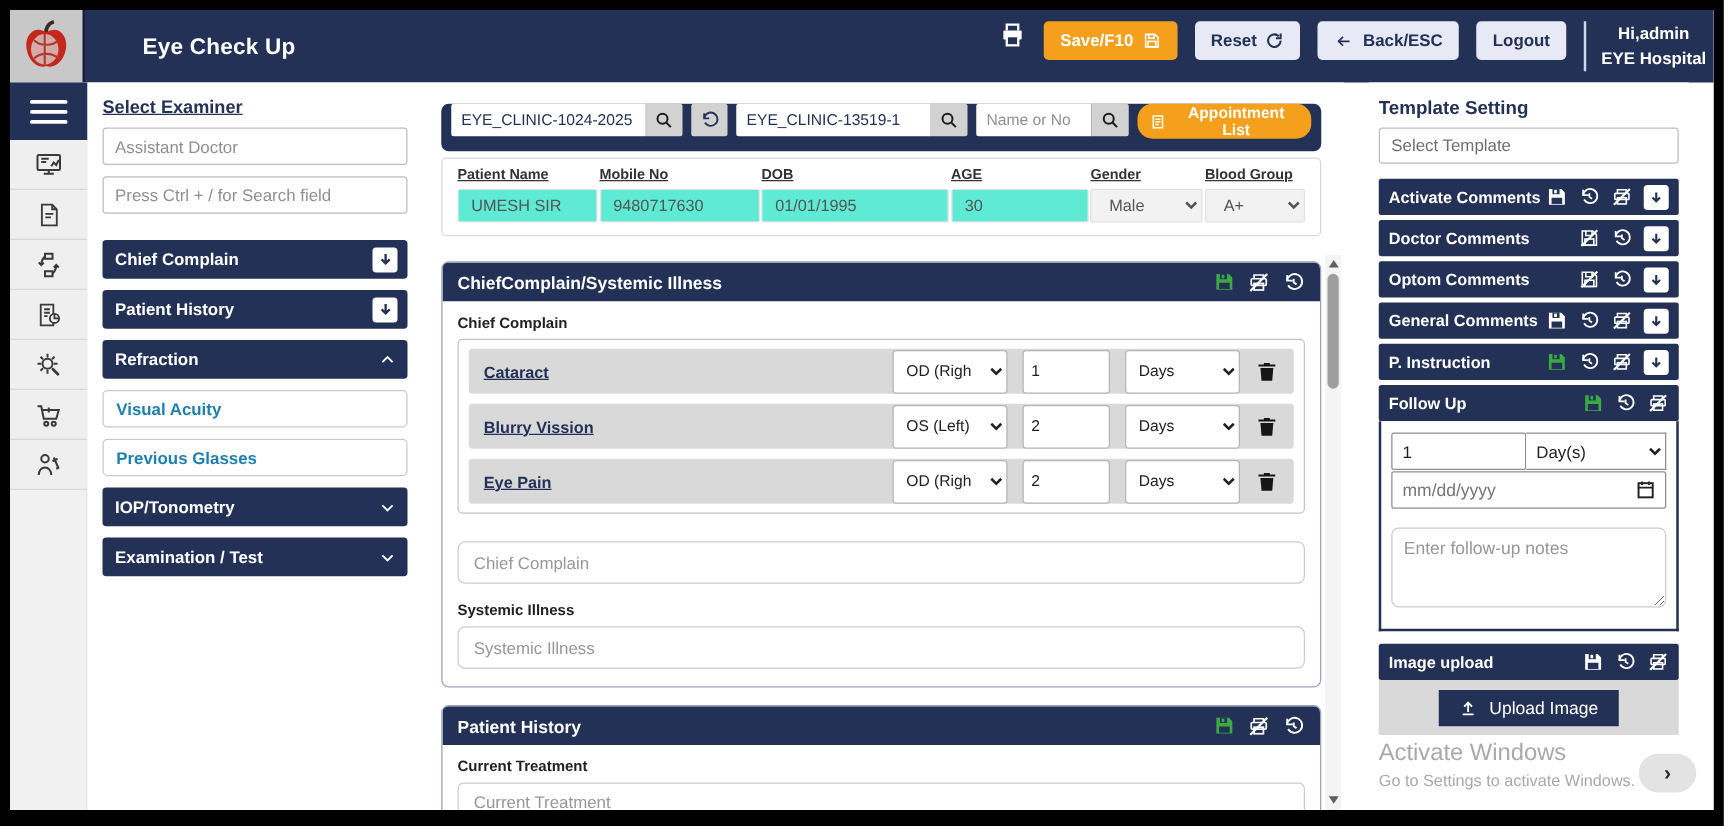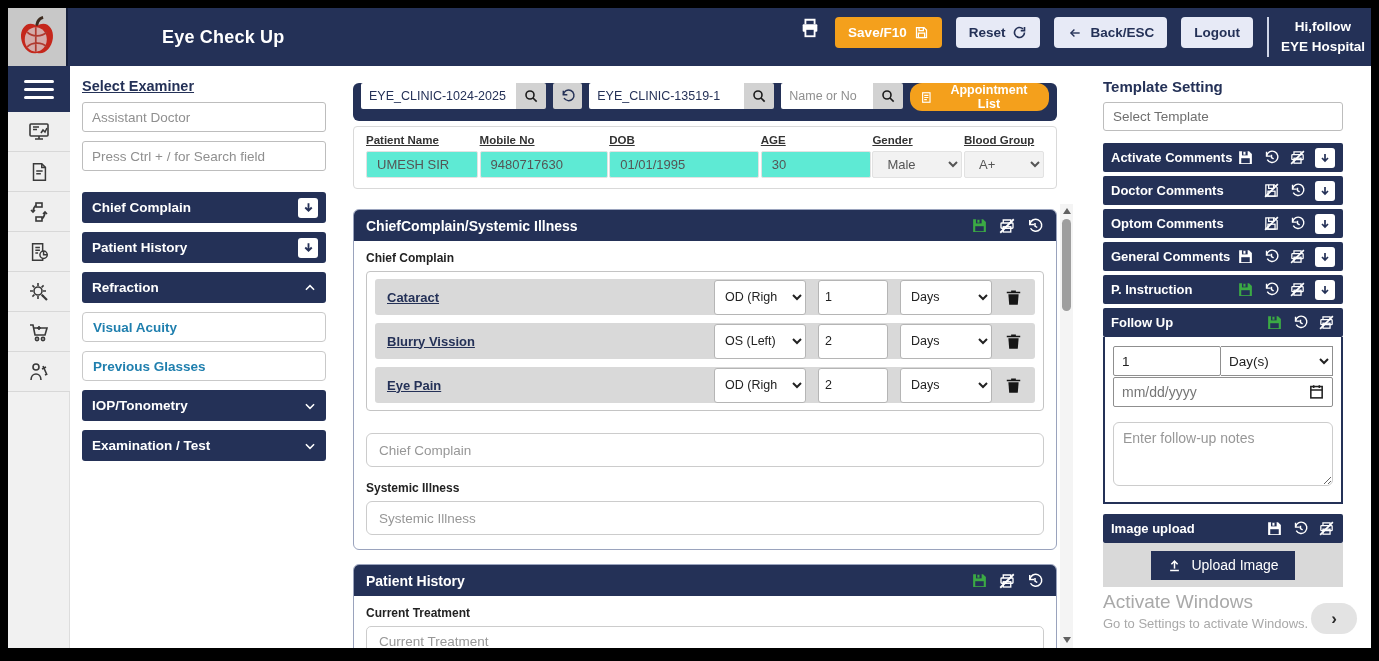--- a/index.html
+++ b/index.html
@@ -1,21 +1,21 @@
 <!DOCTYPE html>
 <html><head>
 <meta charset="utf-8">
 <style>
   * { margin:0; padding:0; box-sizing:border-box; }
   body { font-family:"Liberation Sans", sans-serif; background:#444; }
   .screen { position:relative; width:1379px; height:661px; background:#000; overflow:hidden; }
   .inner  { position:absolute; left:8px; top:8px; right:8px; bottom:13px; background:#fff; overflow:hidden; }
 
   
-  .topbar { position:absolute; left:0; top:0; right:0; height:58px; background:#243157; display:flex; align-items:center;gap:48px; }
+  .topbar { position:absolute; left:0; top:0; right:0; height:58px; background:#243157; display:flex; align-items:center; }
   .logo-tile { width:60px; height:58px; background:#c8c8c8; display:flex; align-items:center; justify-content:center; flex:0 0 auto; border-right:2px solid #16203d;}
   .app-title { color:#fff; font-size:18px; font-weight:bold; margin-left:46px; letter-spacing:.2px; }
   .topbar-right { margin-left:auto; display:flex; align-items:flex-start; gap:14px; padding-right:6px; }
   .btn { border:none; border-radius:4px; height:31px; padding:0 13px; font-size:13.5px; font-weight:bold; cursor:pointer; display:inline-flex; align-items:center; gap:7px; font-family:inherit;}
   .btn-orange { background:#F4A01C; color:#fff; }
   .btn-light  { background:#E7EAF6; color:#243157; }
   .user-box { border-left:2px solid #cfd6e8; padding-left:12px; color:#fff; font-size:13.5px; font-weight:bold; text-align:center; line-height:1.45; }
   .print-top { color:#fff; cursor:pointer; display:flex; }
 
   
@@ -150,21 +150,21 @@
         <svg class="ic" width="16" height="14" viewBox="0 0 24 24" fill="none" stroke="currentColor" stroke-width="2.4">
           <path d="M20 12H5"></path>
               <path d="M11 6l-6 6 6 6"></path>
         </svg>
         <span>Back/ESC</span>
       </button>
       <button class="btn btn-light">
         <span>Logout</span>
       </button>
       <div class="user-box">
-        <div>Hi,follow</div>
+        <div>Hi,admin</div>
         <div>EYE Hospital</div>
       </div>
     </div>
   </div>
 
   <div class="rail">
     <div class="rail-burger">
           <span></span>
           <span></span>
           <span></span>

